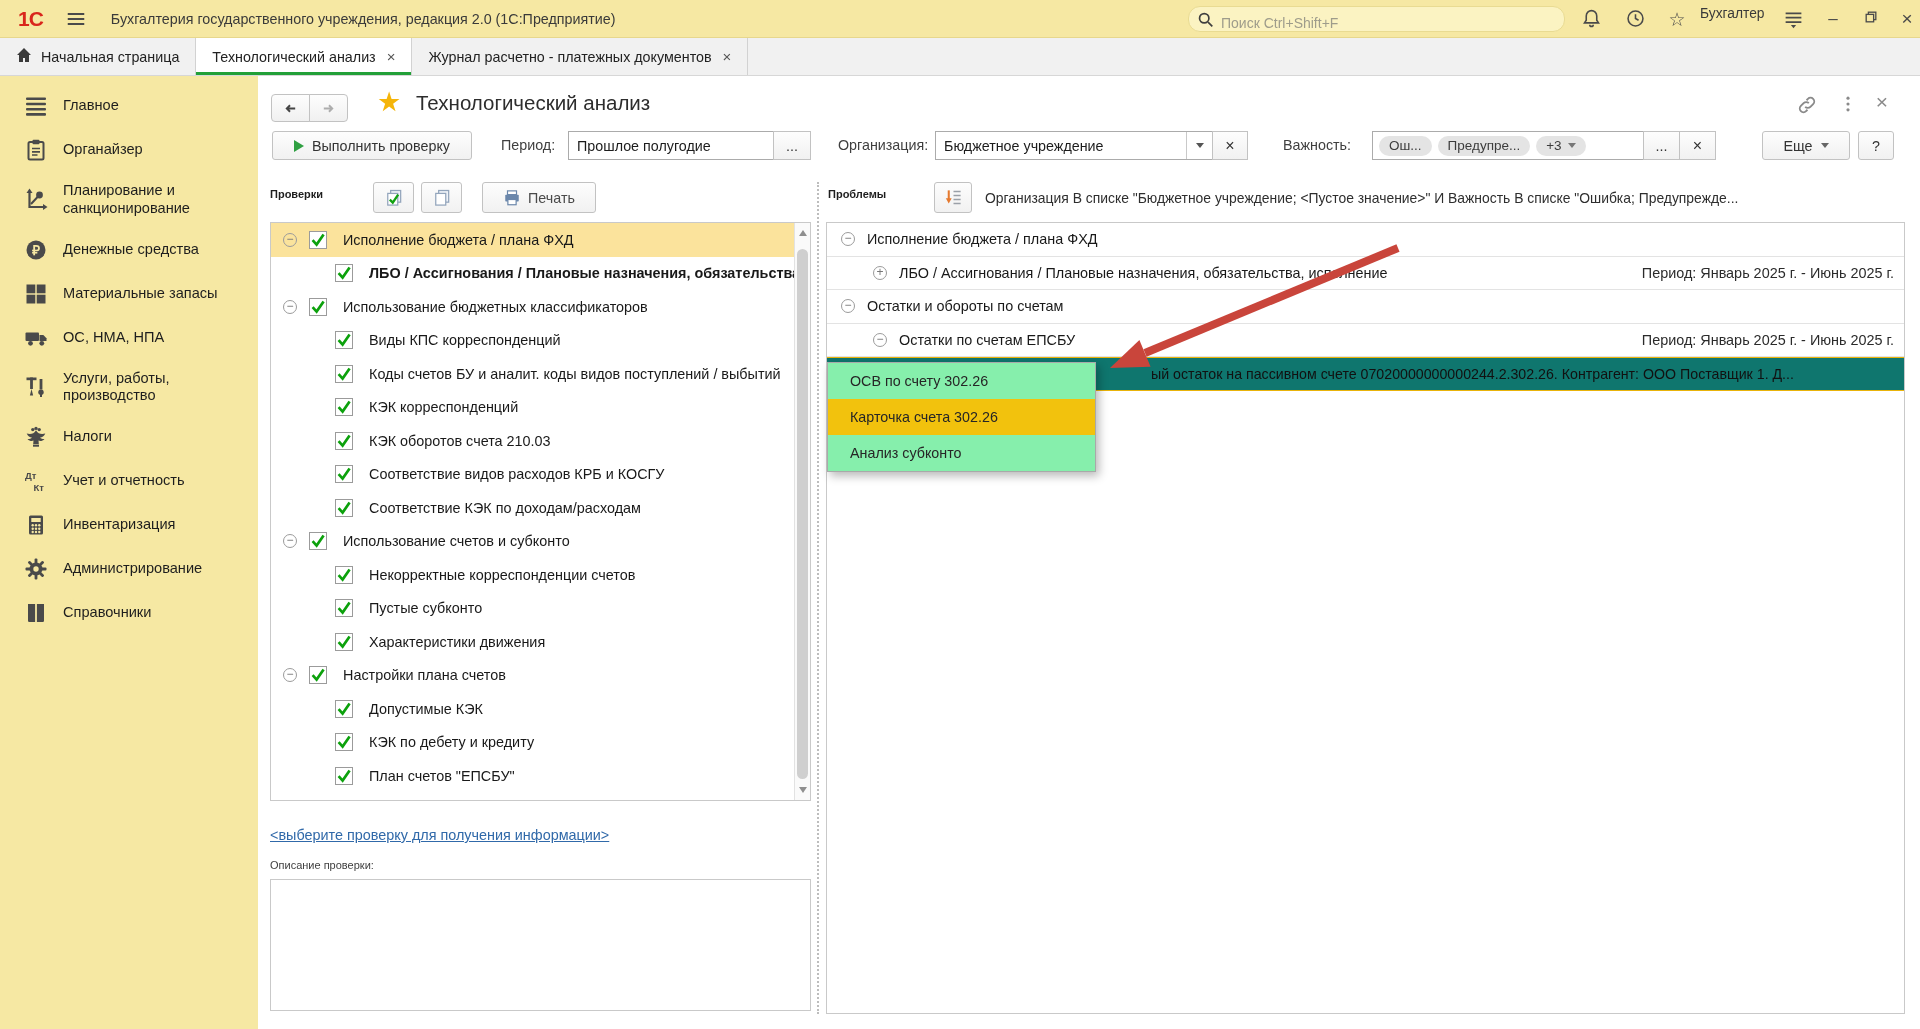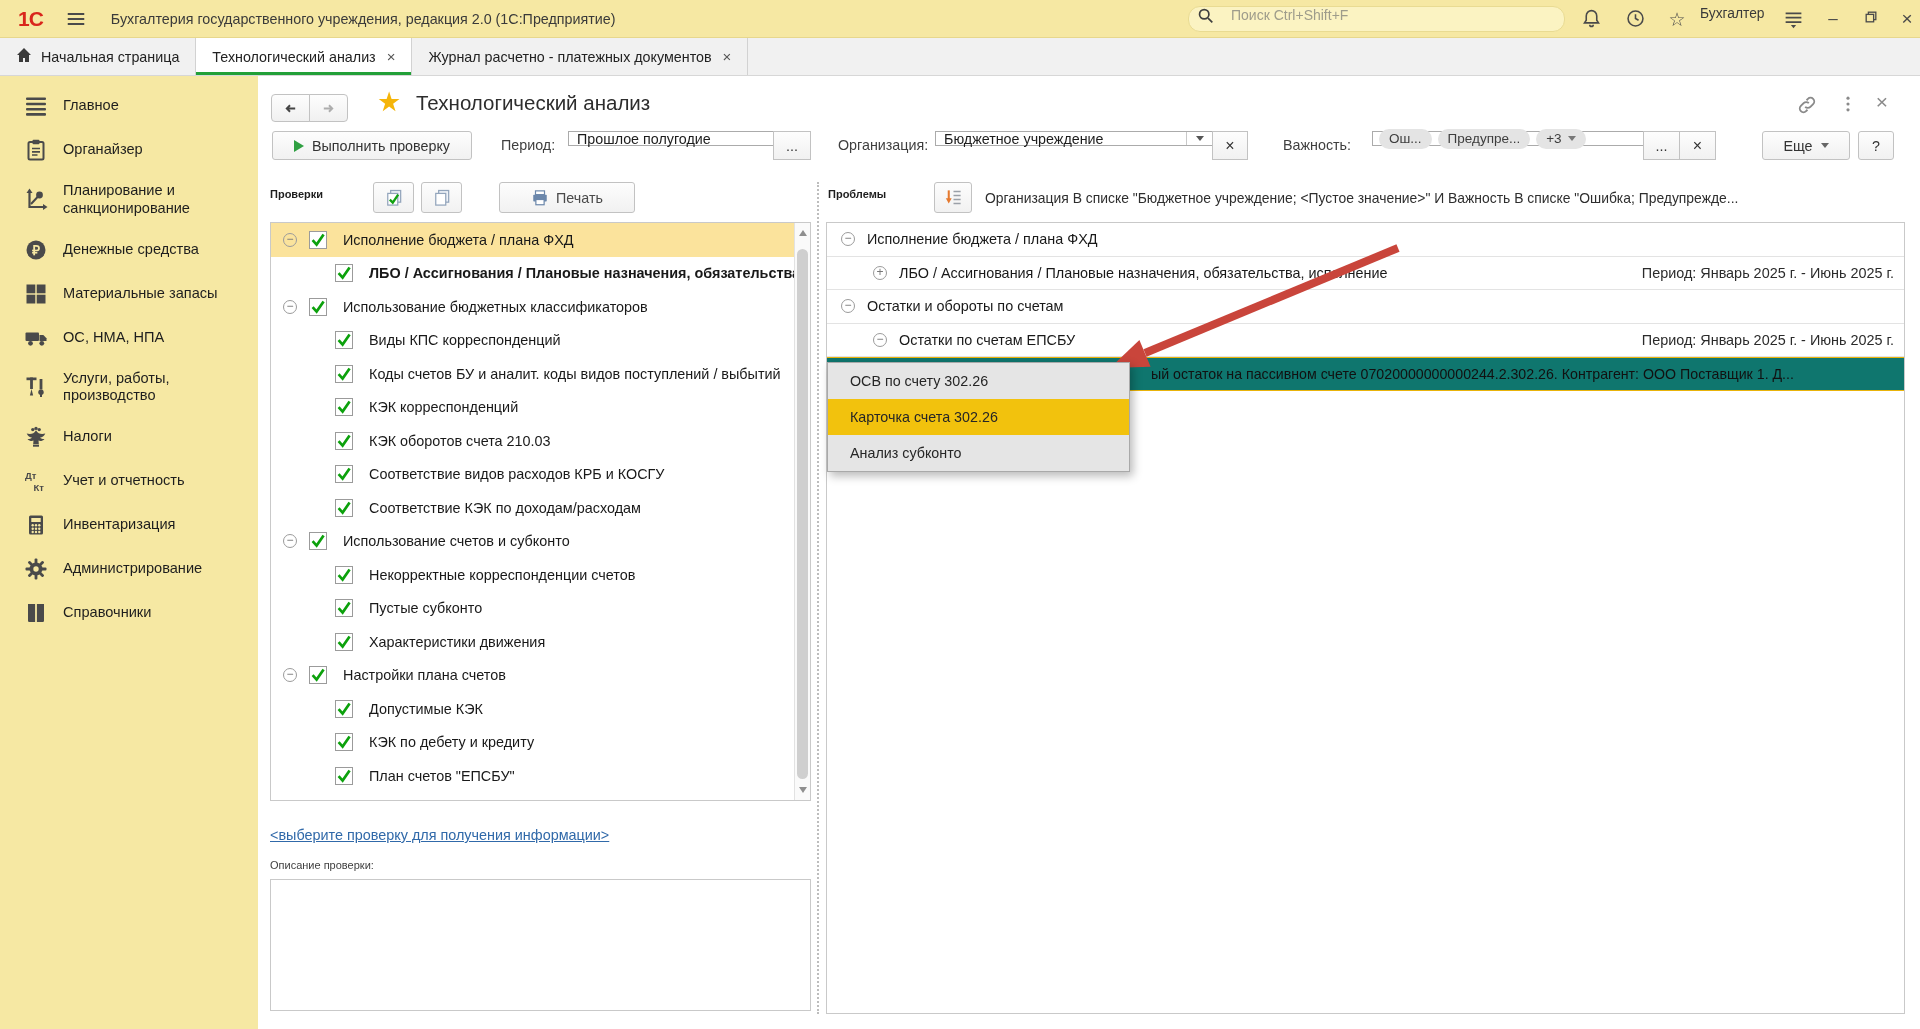--- a/index.html
+++ b/index.html
@@ -7,21 +7,21 @@
   #app{position:relative;width:1920px;height:1029px;background:#fff;overflow:hidden;
        font-family:"Liberation Sans",sans-serif;font-size:14px;color:#333;cursor:default}
 
   
   .topbar{position:absolute;left:0;top:0;width:100%;height:38px;background:#F6E8A3;
           border-bottom:1px solid #E7D78D;display:flex;align-items:center}
   .logo{margin-left:18px;font-weight:bold;font-size:21px;color:#D9261C;letter-spacing:-1px}
   .tb-burger{margin-left:22px;width:22px;height:22px}
   .wtitle{margin-left:24px;font-size:14.3px;color:#3a3a3a;white-space:nowrap}
   .search{position:absolute;left:1188px;top:6px;width:377px;height:26px;background:#FBF3C2;
-          border:1px solid #E9DB92;border-radius:12px;display:flex;align-items:flex-start;padding:0 8px;gap:17px}
+          border:1px solid #E9DB92;border-radius:12px;display:flex;align-items:flex-end;padding:0 8px;gap:7px}
   .search .ph{color:#9E9C8B;font-size:14px}
   .tb-ic{position:absolute;top:8px;width:22px;height:22px;text-align:center}
   .tb-txt{position:absolute;top:6px;font-size:13.8px;color:#3a3a3a}
   .winbtn{position:absolute;top:6px;width:26px;height:26px;text-align:center;line-height:26px;color:#4a4a4a;font-size:17px}
 
   
   .tabbar{position:absolute;left:0;top:38px;width:100%;height:38px;background:#F1F1F1;
           border-bottom:1px solid #D7D7D7;display:flex;align-items:stretch}
   .tab{display:flex;align-items:center;gap:9px;padding:8px 16px;font-size:14.3px;color:#222;
        border-right:1px solid #D2D2D2;position:relative;background:#F1F1F1}
@@ -46,21 +46,21 @@
   .navbtn.b{border-radius:4px 0 0 4px}
   .navbtn.f{border-radius:0 4px 4px 0;margin-left:-1px}
   .bigstar{position:absolute;left:119px;top:10px;font-size:27px;color:#F5B50A}
   .ftitle{position:absolute;left:158px;top:15px;font-size:20.5px;color:#2d2d2d}
   .hic{position:absolute;top:18px;width:24px;height:24px;color:#8a8a8a;text-align:center}
 
   
   .btn{position:absolute;height:29px;background:linear-gradient(#FDFDFD,#F1F1F1);border:1px solid #C2C2C2;
        border-radius:3px;display:flex;align-items:center;justify-content:center;gap:8px;font-size:14.3px;color:#333}
   .lbl{position:absolute;top:61px;font-size:14.3px;color:#3f3f3f;white-space:nowrap}
-  .fld{position:absolute;top:55px;height:15px;background:#fff;border:1px solid #ABABAB;display:flex;align-items:center}
+  .fld{position:absolute;top:55px;height:29px;background:#fff;border:1px solid #ABABAB;display:flex;align-items:center}
   .fld .val{padding:0 8px;font-size:14.3px;color:#1c1c1c;white-space:nowrap;overflow:hidden;flex:1}
   .fld .caret{width:26px;height:100%;border-left:1px solid #C9C9C9;display:flex;align-items:center;justify-content:center}
   .tri-d{width:0;height:0;border-left:4px solid transparent;border-right:4px solid transparent;border-top:5px solid #555}
   .play{width:0;height:0;border-left:10px solid #2FA042;border-top:6px solid transparent;border-bottom:6px solid transparent}
   .chip{background:#E4E4E4;border-radius:10px;height:20px;display:flex;align-items:center;padding:0 10px;
         font-size:13.5px;color:#3d3d3d;margin-left:6px;white-space:nowrap;gap:6px}
 
   
   .phdr{position:absolute;top:112px;font-weight:bold;font-size:11px;color:#1e1e1e}
   .tbtn{position:absolute;top:106px;height:31px;background:linear-gradient(#FDFDFD,#F1F1F1);
@@ -95,21 +95,21 @@
   #problems-box{position:absolute;left:568px;top:146px;width:1079px;height:792px;border:1px solid #C9C9C9;background:#fff}
   .prow{height:33.5px;border-bottom:1px solid #E3E3E3;display:flex;align-items:center;font-size:14.4px;color:#191919;white-space:nowrap}
   .prow.lvl0{padding-left:14px}
   .prow.lvl1{padding-left:46px}
   .plabel{margin-left:12px}
   .pperiod{margin-left:auto;padding-right:10px;color:#2b2b2b}
   .prow-hl{height:34px;background:#0f766e;border-top:1px solid #E9B30A;border-bottom:1px solid #E9B30A;position:relative;overflow:hidden}
   .prow-hl span{position:absolute;left:324px;top:8px;font-size:14.2px;color:#111;white-space:nowrap}
 
   
-  #context-menu{position:absolute;left:569px;top:286px;width:303px;background:#e5e5e5;border:1px solid #A9A9A9;
+  #context-menu{position:absolute;left:569px;top:286px;width:269px;background:#86efac;border:1px solid #A9A9A9;
                 box-shadow:3px 4px 9px rgba(0,0,0,.28);z-index:5}
   .cm-item{height:36px;display:flex;align-items:center;padding-left:22px;font-size:14.3px;color:#262626;cursor:pointer}
   .cm-item.hl{background:#F2C20D}
 
   #arrow-svg{position:absolute;left:0;top:0;width:1662px;height:953px;pointer-events:none;z-index:4}
 
   [data-interactable="true"]{cursor:pointer}
 </style>
 </head>
 <body>
@@ -400,21 +400,21 @@
           <rect x="4.5" y="6.5" width="12" height="14" fill="#fff" stroke="#93A5BC" stroke-width="1.5"></rect>
           <path d="M7 14l3.5 3.5L17 8" stroke="#12A212" stroke-width="2.8" fill="none"></path>
         </svg>
     </div>
     <div class="tbtn" style="left:163px;width:41px" data-interactable="true">
       <svg viewBox="0 0 24 24" width="20" height="20">
           <rect x="8" y="3" width="12" height="14" fill="#EFF3F8" stroke="#93A5BC" stroke-width="1.5"></rect>
           <rect x="4.5" y="6.5" width="12" height="14" fill="#fff" stroke="#93A5BC" stroke-width="1.5"></rect>
         </svg>
     </div>
-    <div class="tbtn" style="left:241px;width:136px" data-interactable="true">
+    <div class="tbtn" style="left:224px;width:114px" data-interactable="true">
       <svg viewBox="0 0 24 24" width="18" height="18">
           <rect x="6" y="2.5" width="12" height="5" fill="#fff" stroke="#6B87AB" stroke-width="1.6"></rect>
           <rect x="3" y="7.5" width="18" height="9" rx="1" fill="#6B87AB"></rect>
           <rect x="6.5" y="14" width="11" height="7" fill="#fff" stroke="#6B87AB" stroke-width="1.6"></rect>
         </svg>
       <span data-interactable="false">Печать</span>
     </div>
 
     <div id="checks-box" data-interactable="false">
       <div id="check-rows">

